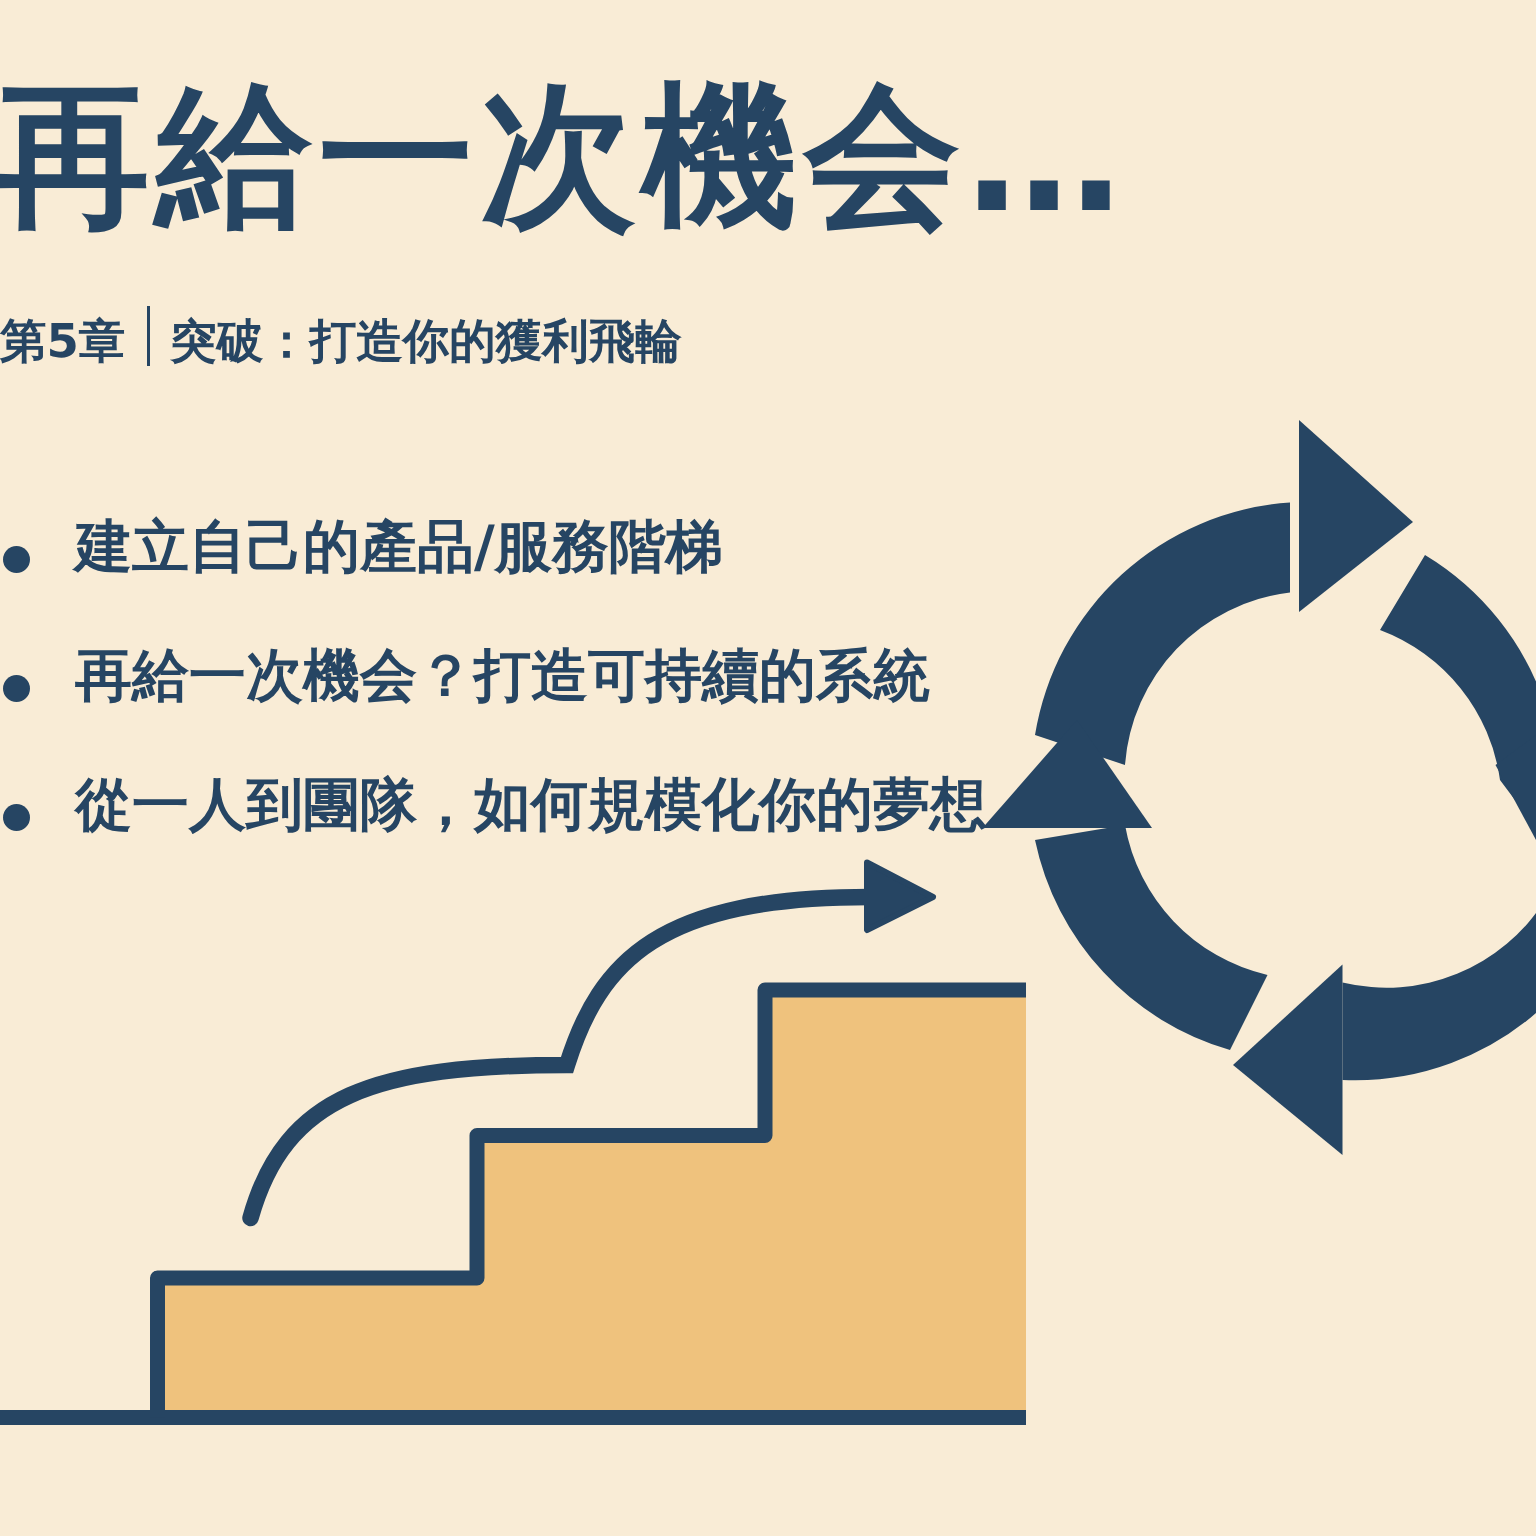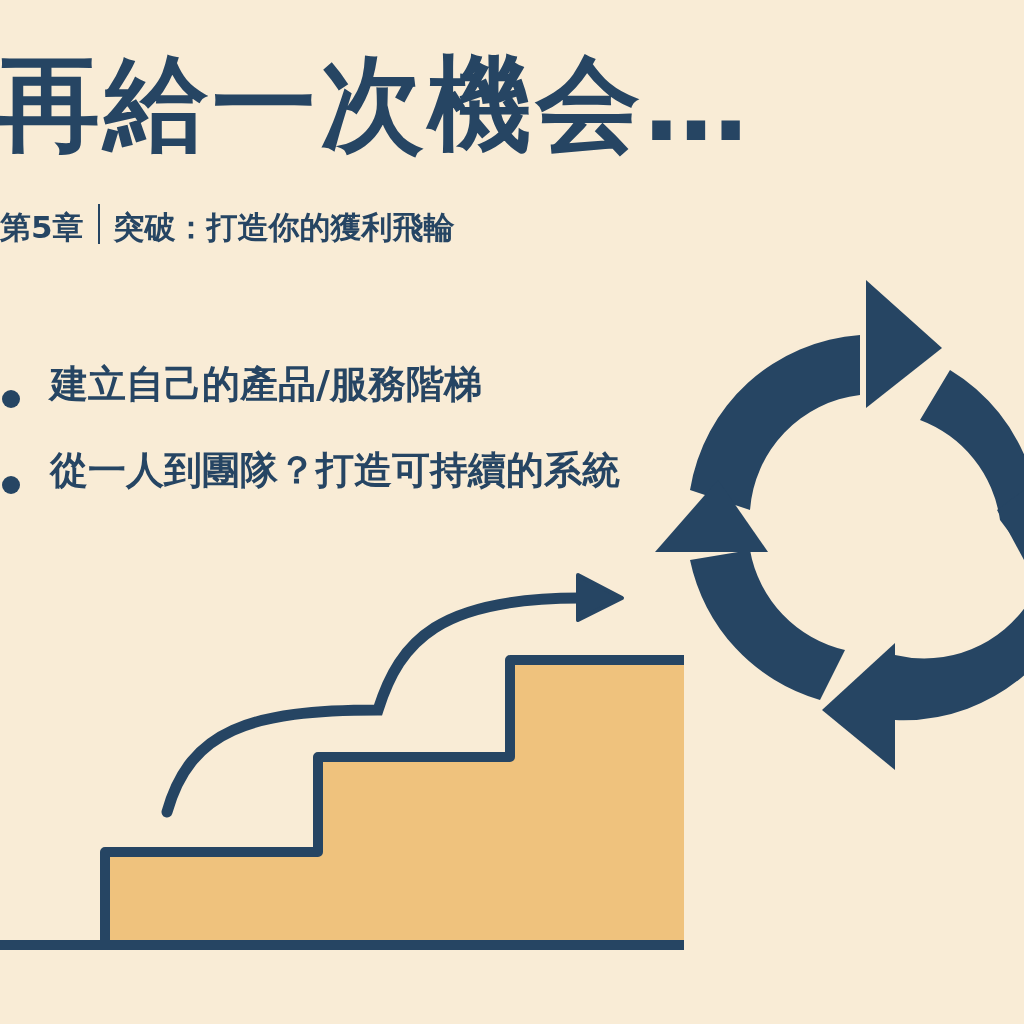--- a/index.html
+++ b/index.html
@@ -2,21 +2,21 @@
 <html><head>
 <meta charset="utf-8">
 <style>
   html, body { margin:0; padding:0; }
   body { width:1024px; height:1024px; background:#f9ecd6; overflow:hidden; position:relative;
          font-family:"DejaVu Sans", sans-serif; color:#264563; }
   .title { position:absolute; left:-4px; top:52px; font-size:104px; font-weight:bold; letter-spacing:4px; line-height:1; white-space:nowrap; }
   .subtitle { position:absolute; left:0; top:204px; font-size:31px; font-weight:bold; line-height:1; white-space:nowrap; }
   .sep { display:inline-block; width:2px; height:40px; background:#264563; margin:0 14px; vertical-align:-6px; }
   .bullets { position:absolute; left:0; top:322px; margin:0; padding:0; list-style:none; z-index:2; }
-  .bullets li { height:86px; display:flex; align-items:flex-end; }
+  .bullets li { height:86px; display:flex; align-items:center; }
   .dot { width:18px; height:18px; border-radius:50%; background:#264563; margin:16px 30px 0 2px; flex:none; }
   .btext { font-size:38px; font-weight:bold; line-height:1.2; white-space:nowrap; }
   svg.art { position:absolute; left:0; top:0; }
 </style>
 </head>
 <body>
 
 <svg class="art" width="1024" height="1024" viewBox="0 0 1024 1024">
 
   <g>
@@ -49,15 +49,19 @@
   <span>第5章</span><span class="sep"></span><span>突破：打造你的獲利飛輪</span>
 </div>
 
 <ul class="bullets">
   <li>
       <span class="dot"></span>
       <span class="btext">建立自己的產品/服務階梯</span>
     </li>
   <li>
       <span class="dot"></span>
-      <span class="btext">從一人到團隊？打造可持續的系統</span>
+      <span class="btext">再給一次機会？打造可持續的系統</span>
+    </li>
+  <li>
+      <span class="dot"></span>
+      <span class="btext">從一人到團隊，如何規模化你的夢想</span>
     </li>
 </ul>
 
 </body></html>

